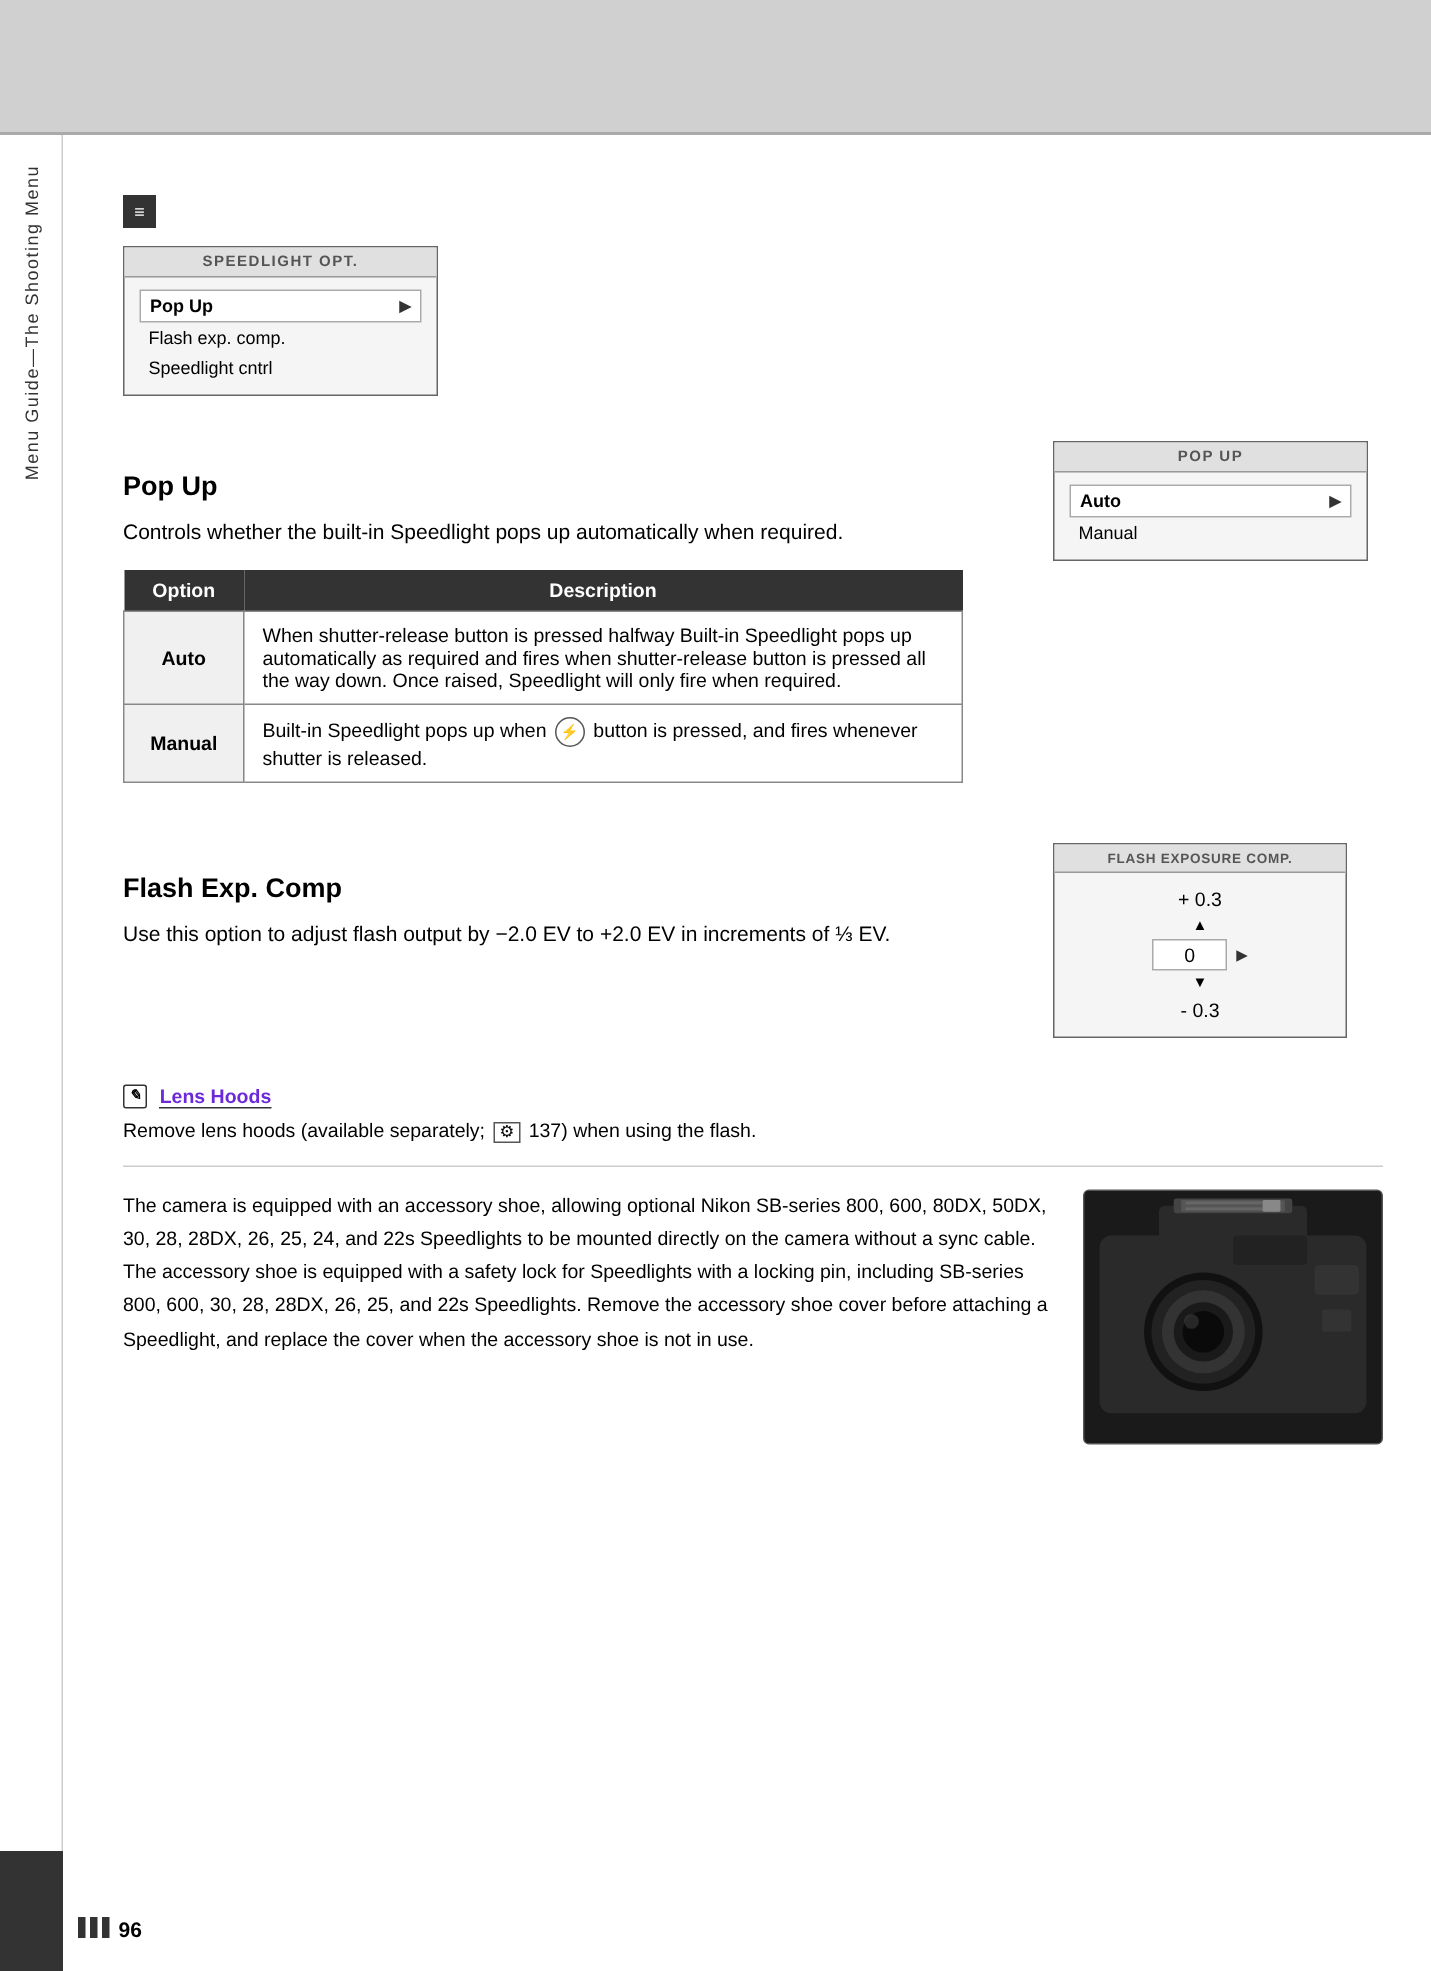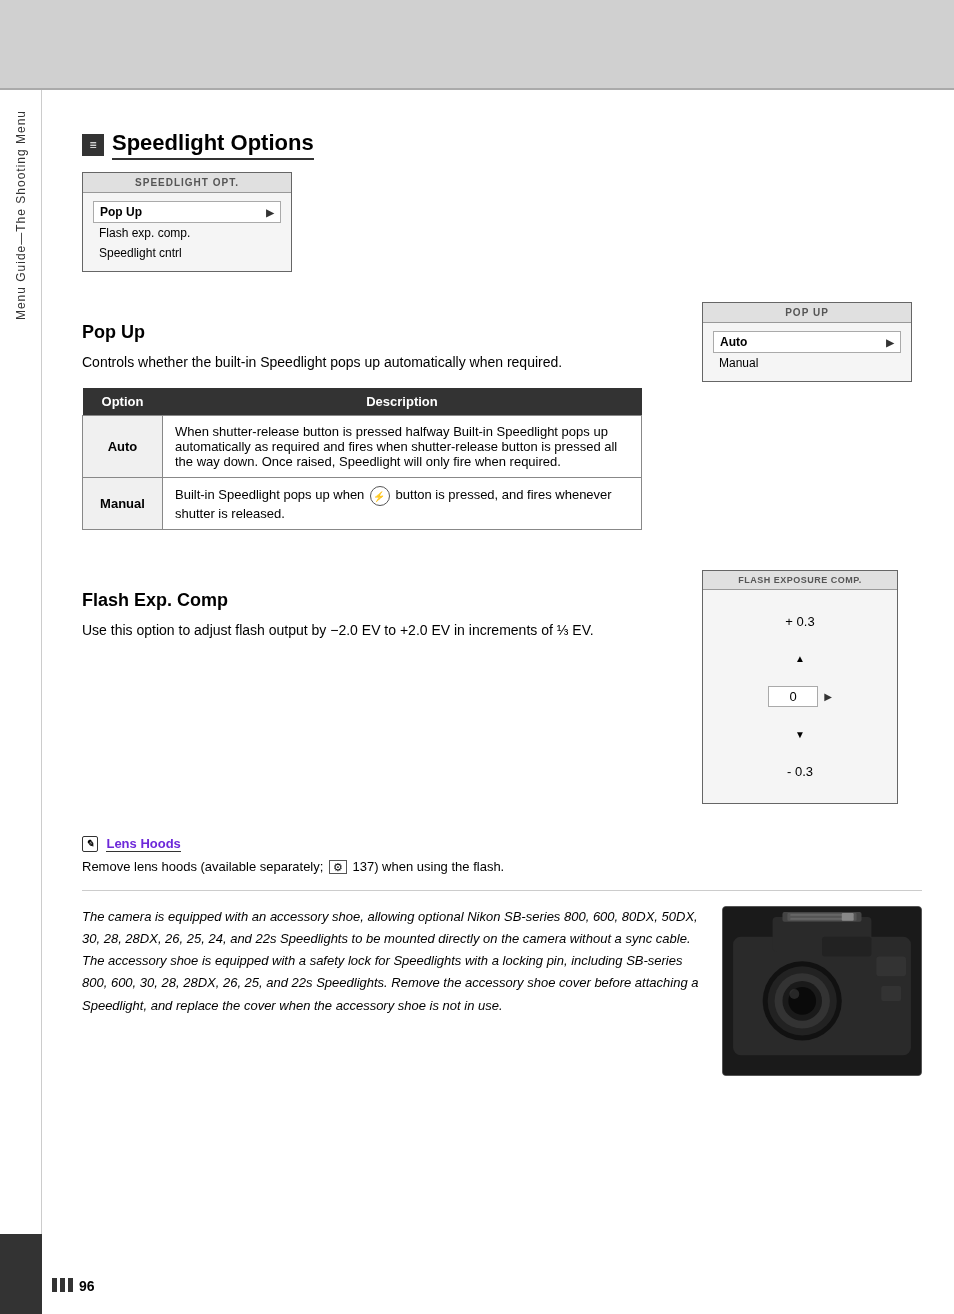--- a/index.html
+++ b/index.html
@@ -223,22 +223,21 @@
 
     .flash-exp-box .menu-box-title {
       font-size: 9px;
       letter-spacing: 0.5px;
     }
 
     .flash-exp-content {
       display: flex;
       flex-direction: column;
       align-items: flex-start;
-      padding: 20px 0;
-      gap: 19px;
+      padding: 6px 0;
     }
 
     .flash-exp-row {
       display: flex;
       align-items: center;
       justify-content: center;
       width: 100%;
       padding: 2px 10px;
     }
 
@@ -295,21 +294,20 @@
       display: flex;
       gap: 20px;
       align-items: flex-start;
       margin-top: 10px;
     }
 
     .bottom-text {
       flex: 1;
       font-size: 13px;
       line-height: 1.7;
-      font-style: italic;
     }
 
     .camera-image {
       width: 200px;
       height: 170px;
       background: #1a1a1a;
       border: 1px solid #555;
       border-radius: 4px;
       flex-shrink: 0;
       position: relative;
@@ -374,21 +372,20 @@
 
 <div class="sidebar">
   <div class="sidebar-tab">Menu Guide—The Shooting Menu</div>
   <div class="sidebar-black-bar"></div>
 </div>
 
 <div class="main-content">
 
   <div class="section-title">
     <div class="book-icon">≡</div>
-    <h1>Speedlight Options</h1>
   </div>
 
   <div class="two-col">
     <div class="col-right">
       <div class="menu-box">
         <div class="menu-box-title">SPEEDLIGHT OPT.</div>
         <div class="menu-box-content">
           <div class="menu-item selected">
             <span>Pop Up</span>
             <span class="menu-arrow">▶</span>

